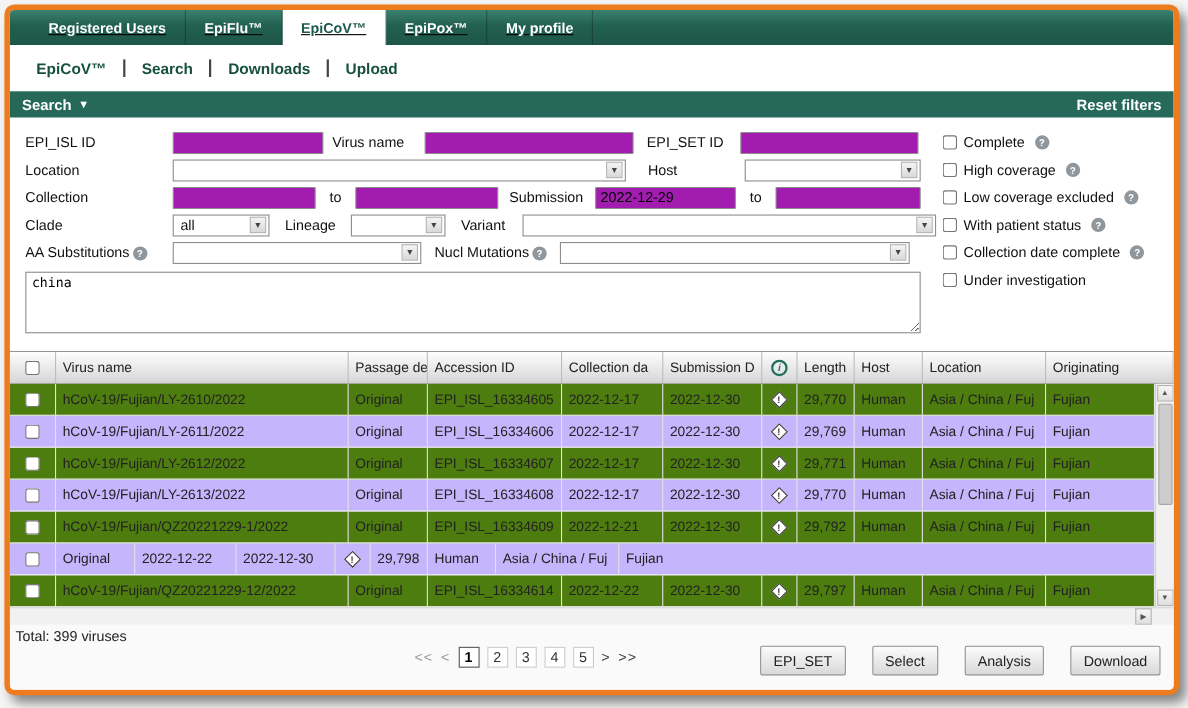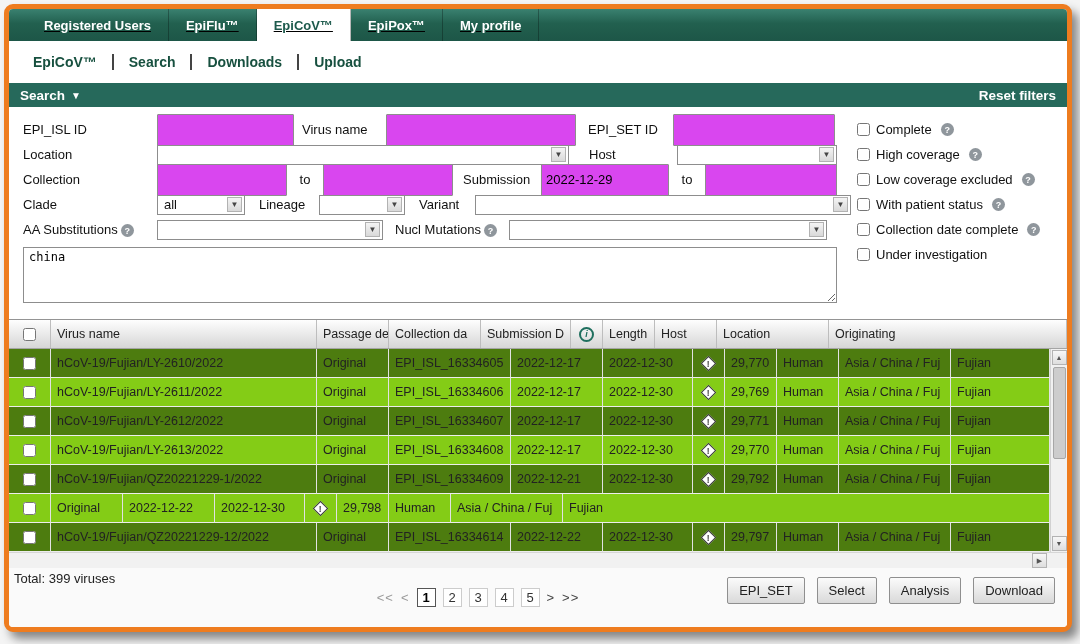--- a/index.html
+++ b/index.html
@@ -64,21 +64,21 @@
   
   .filters {
     flex: 0 0 212px; height: 212px;
     background: #fff; position: relative;
     padding: 10px 0 0 14px;
     font-size: 13px; color: #111;
   }
   .frow { display: flex; align-items: center; height: 25px; }
   .flbl { white-space: nowrap; overflow: hidden; }
   .inp {
-    height: 32px; border: 1px solid #8d8d8d; background: #d946ef;
+    height: 20px; border: 1px solid #8d8d8d; background: #a21caf;
     font-family: inherit; font-size: 13px; padding: 0 4px; border-radius: 1px;
   }
   .sel {
     height: 20px; border: 1px solid #8d8d8d; background: #fff;
     display: flex; align-items: center; justify-content: space-between;
     padding: 0 2px 0 6px; font-size: 13px; cursor: pointer;
   }
   .sel .arrow {
     width: 15px; height: 15px; flex: 0 0 15px;
     background: linear-gradient(#f4f4f4,#d9d9d9);
@@ -139,21 +139,21 @@
     font-size: 12.5px; color: #222;
   }
   .th {
     display: flex; align-items: center; padding: 0 6px;
     border-right: 1px solid #bdbdbd;
     overflow: hidden; white-space: nowrap; cursor: pointer;
   }
   .bodyrow { display: flex; flex: 0 0 203px; }
   .rows { flex: 1; }
   .tr { display: flex; height: 29px; font-size: 12.5px; color: #222; background: #4d7c0f; }
-  .tr.alt { background: #84cc16; }
+  .tr.alt { background: #c4b5fd; }
   .td {
     display: flex; align-items: center; padding: 0 6px;
     border-right: 1px solid #e2e2e2; border-bottom: 1px solid #ededed;
     overflow: hidden; white-space: nowrap;
   }
   .tc0 { width: 42px; flex: 0 0 42px; justify-content: center; }
   .tc1 { width: 266px; flex: 0 0 266px; }
   .tc2 { width: 72px; flex: 0 0 72px; }
   .tc3 { width: 122px; flex: 0 0 122px; }
   .tc4 { width: 92px; flex: 0 0 92px; }
@@ -214,21 +214,21 @@
   .total { position: absolute; left: 5px; top: 3px; font-size: 13px; color: #222; }
   .pagination { display: flex; align-items: center; gap: 7px; font-size: 13px; margin-right: 120px; }
   .pnav { color: #9a9a9a; cursor: pointer; letter-spacing: 1px; }
   .pnav.on { color: #444; }
   .page {
     min-width: 19px; height: 19px; padding: 0 3px;
     border: 1px solid #cccccc; background: #fff; color: #333;
     display: flex; align-items: center; justify-content: center; cursor: pointer;
   }
   .page.active { border: 1px solid #555; font-weight: bold; color: #000; }
-  .buttons { position: absolute; right: 12px; top: 9px; display: flex; gap: 12px; }
+  .buttons { position: absolute; right: 12px; top: 19px; display: flex; gap: 24px; }
   .btn {
     background: linear-gradient(#fbfbfb, #d9d9d9);
     border: 1px solid #8f8f8f; border-radius: 2px;
     padding: 5px 11px; font-size: 13px; color: #222;
     font-family: inherit; cursor: pointer;
   }
 </style>
 </head>
 <body>
 
@@ -367,20 +367,21 @@
     </div>
   </div>
 
   <div class="tablewrap">
     <div class="thead">
       <div class="th tc0">
           <input type="checkbox" style="">
         </div>
       <div class="th tc1">Virus name</div>
       <div class="th tc2">Passage de</div>
+      <div class="th tc3">Accession ID</div>
       <div class="th tc4">Collection da</div>
       <div class="th tc5">Submission D</div>
       <div class="th tc6">
           <span class="infoicon">i</span>
         </div>
       <div class="th tc7">Length</div>
       <div class="th tc8">Host</div>
       <div class="th tc9">Location</div>
       <div class="th tc10">Originating</div>
     </div>

